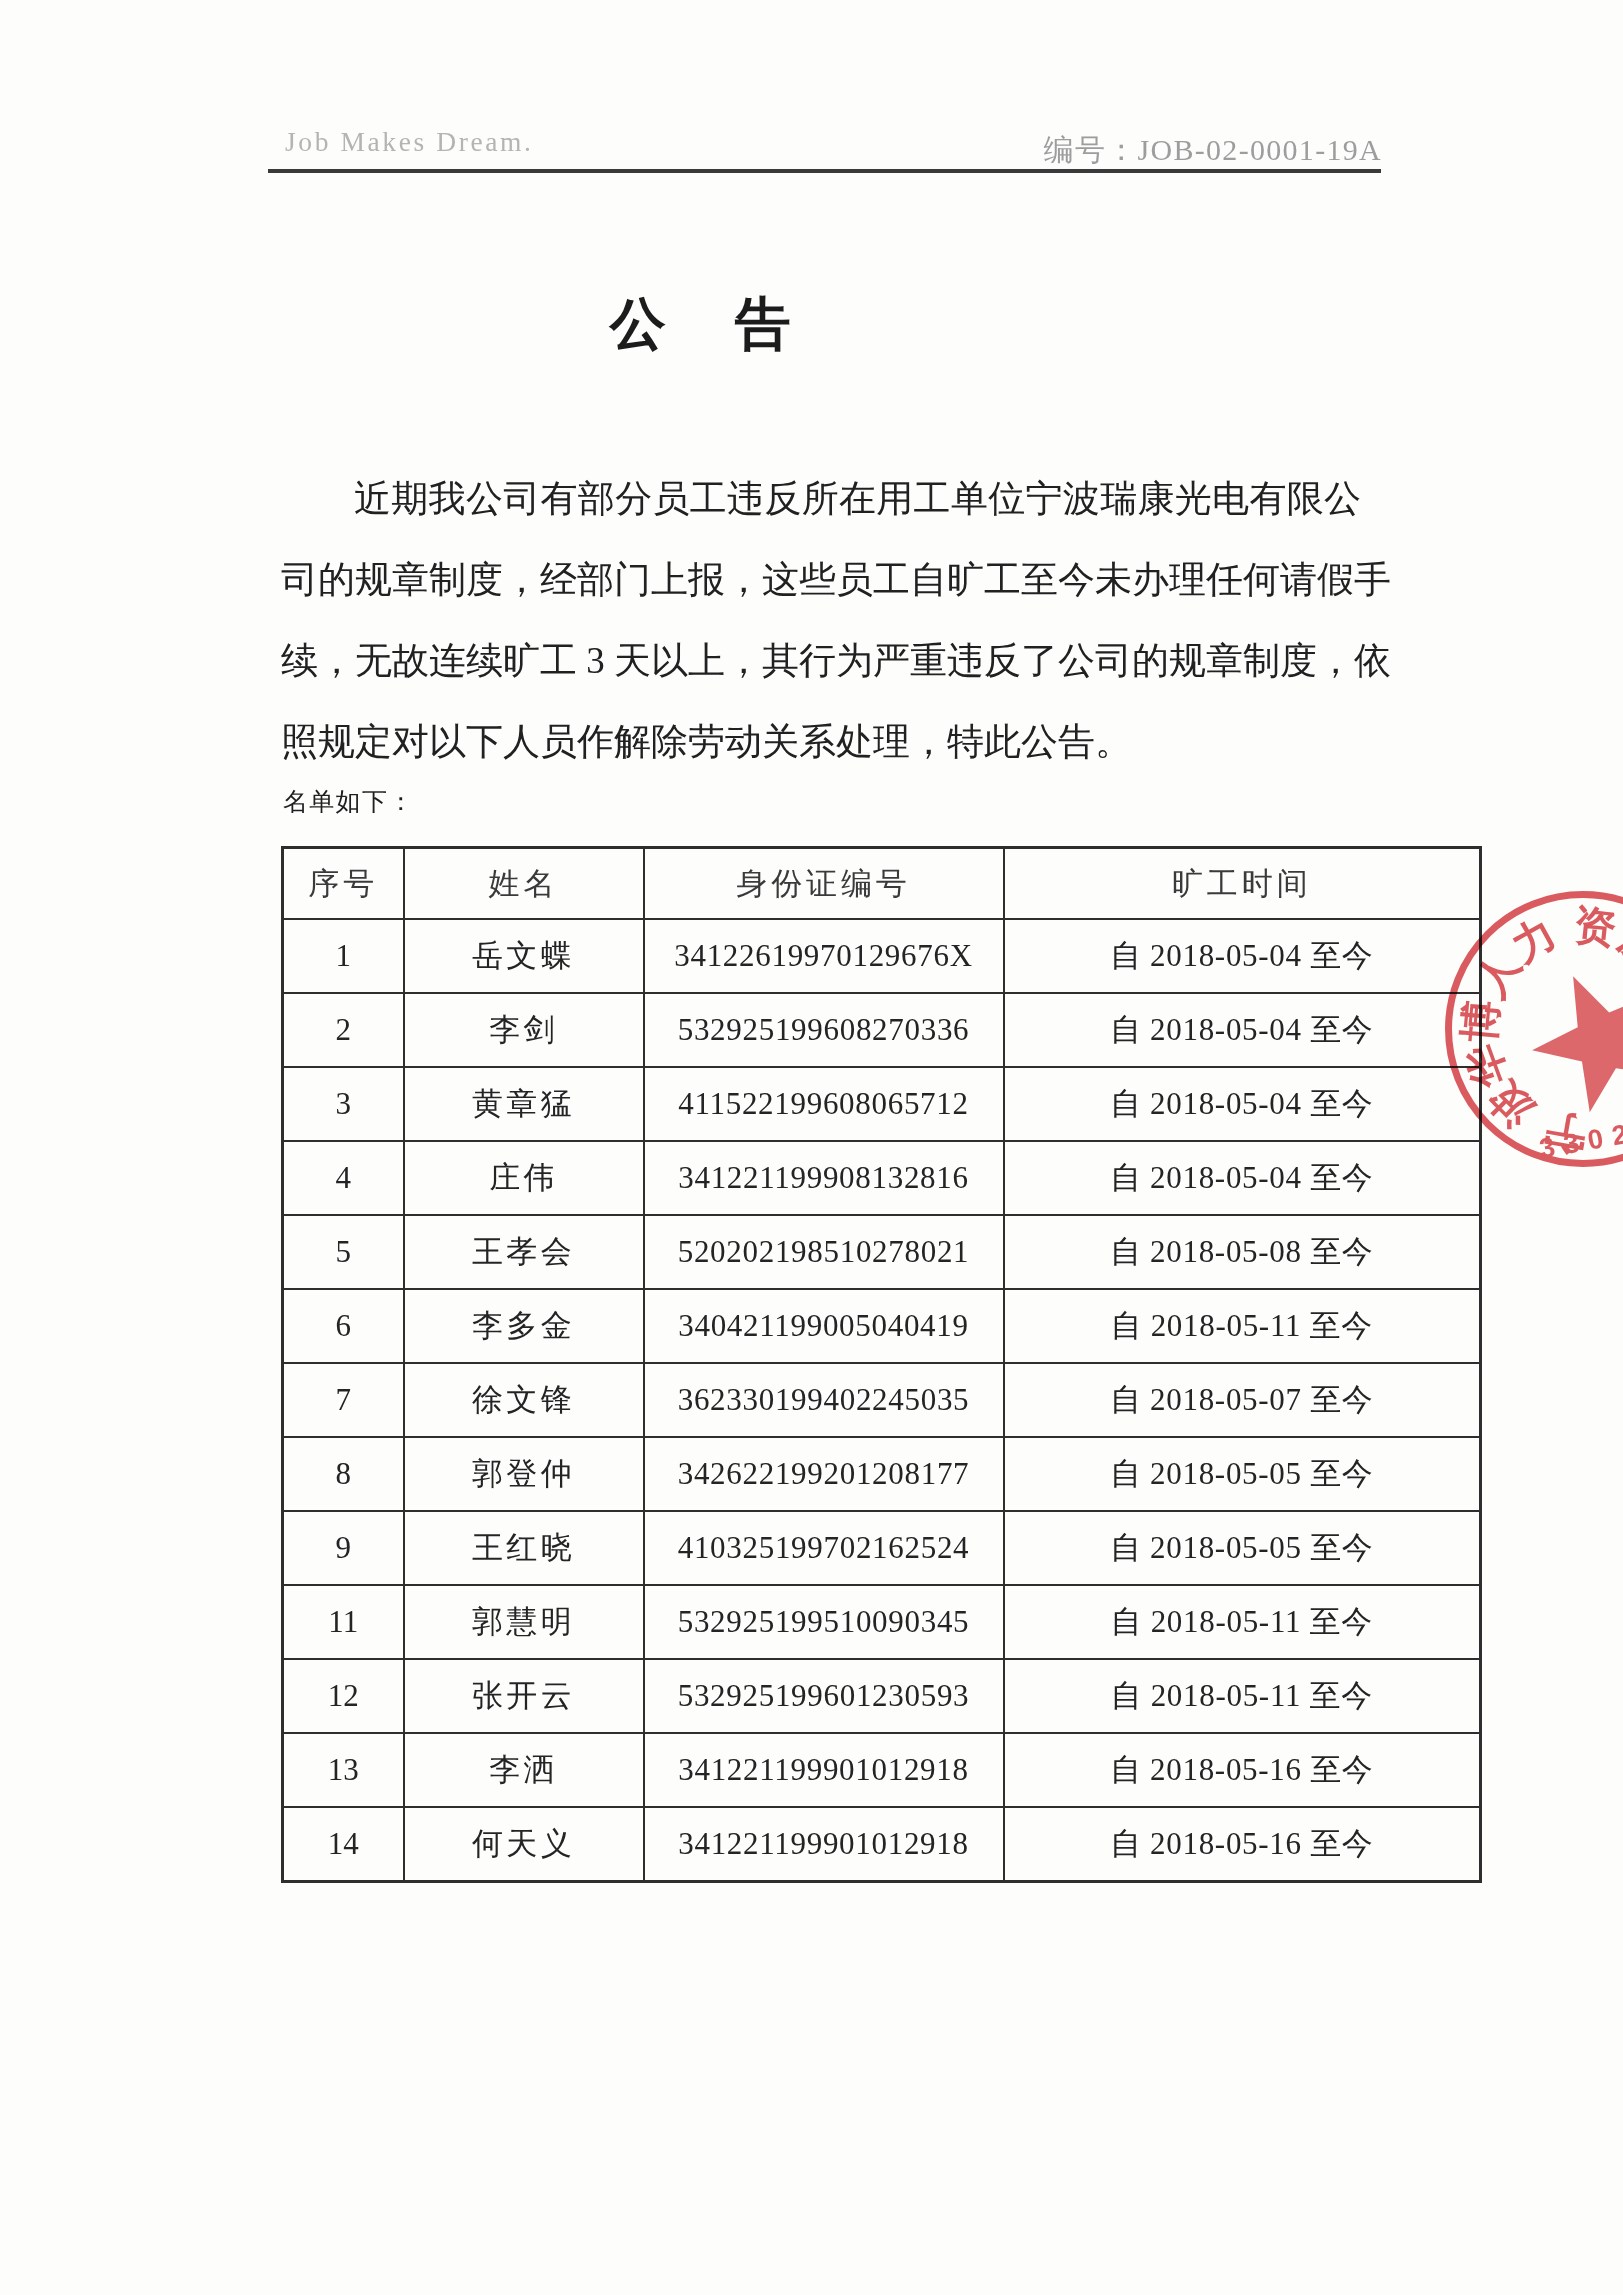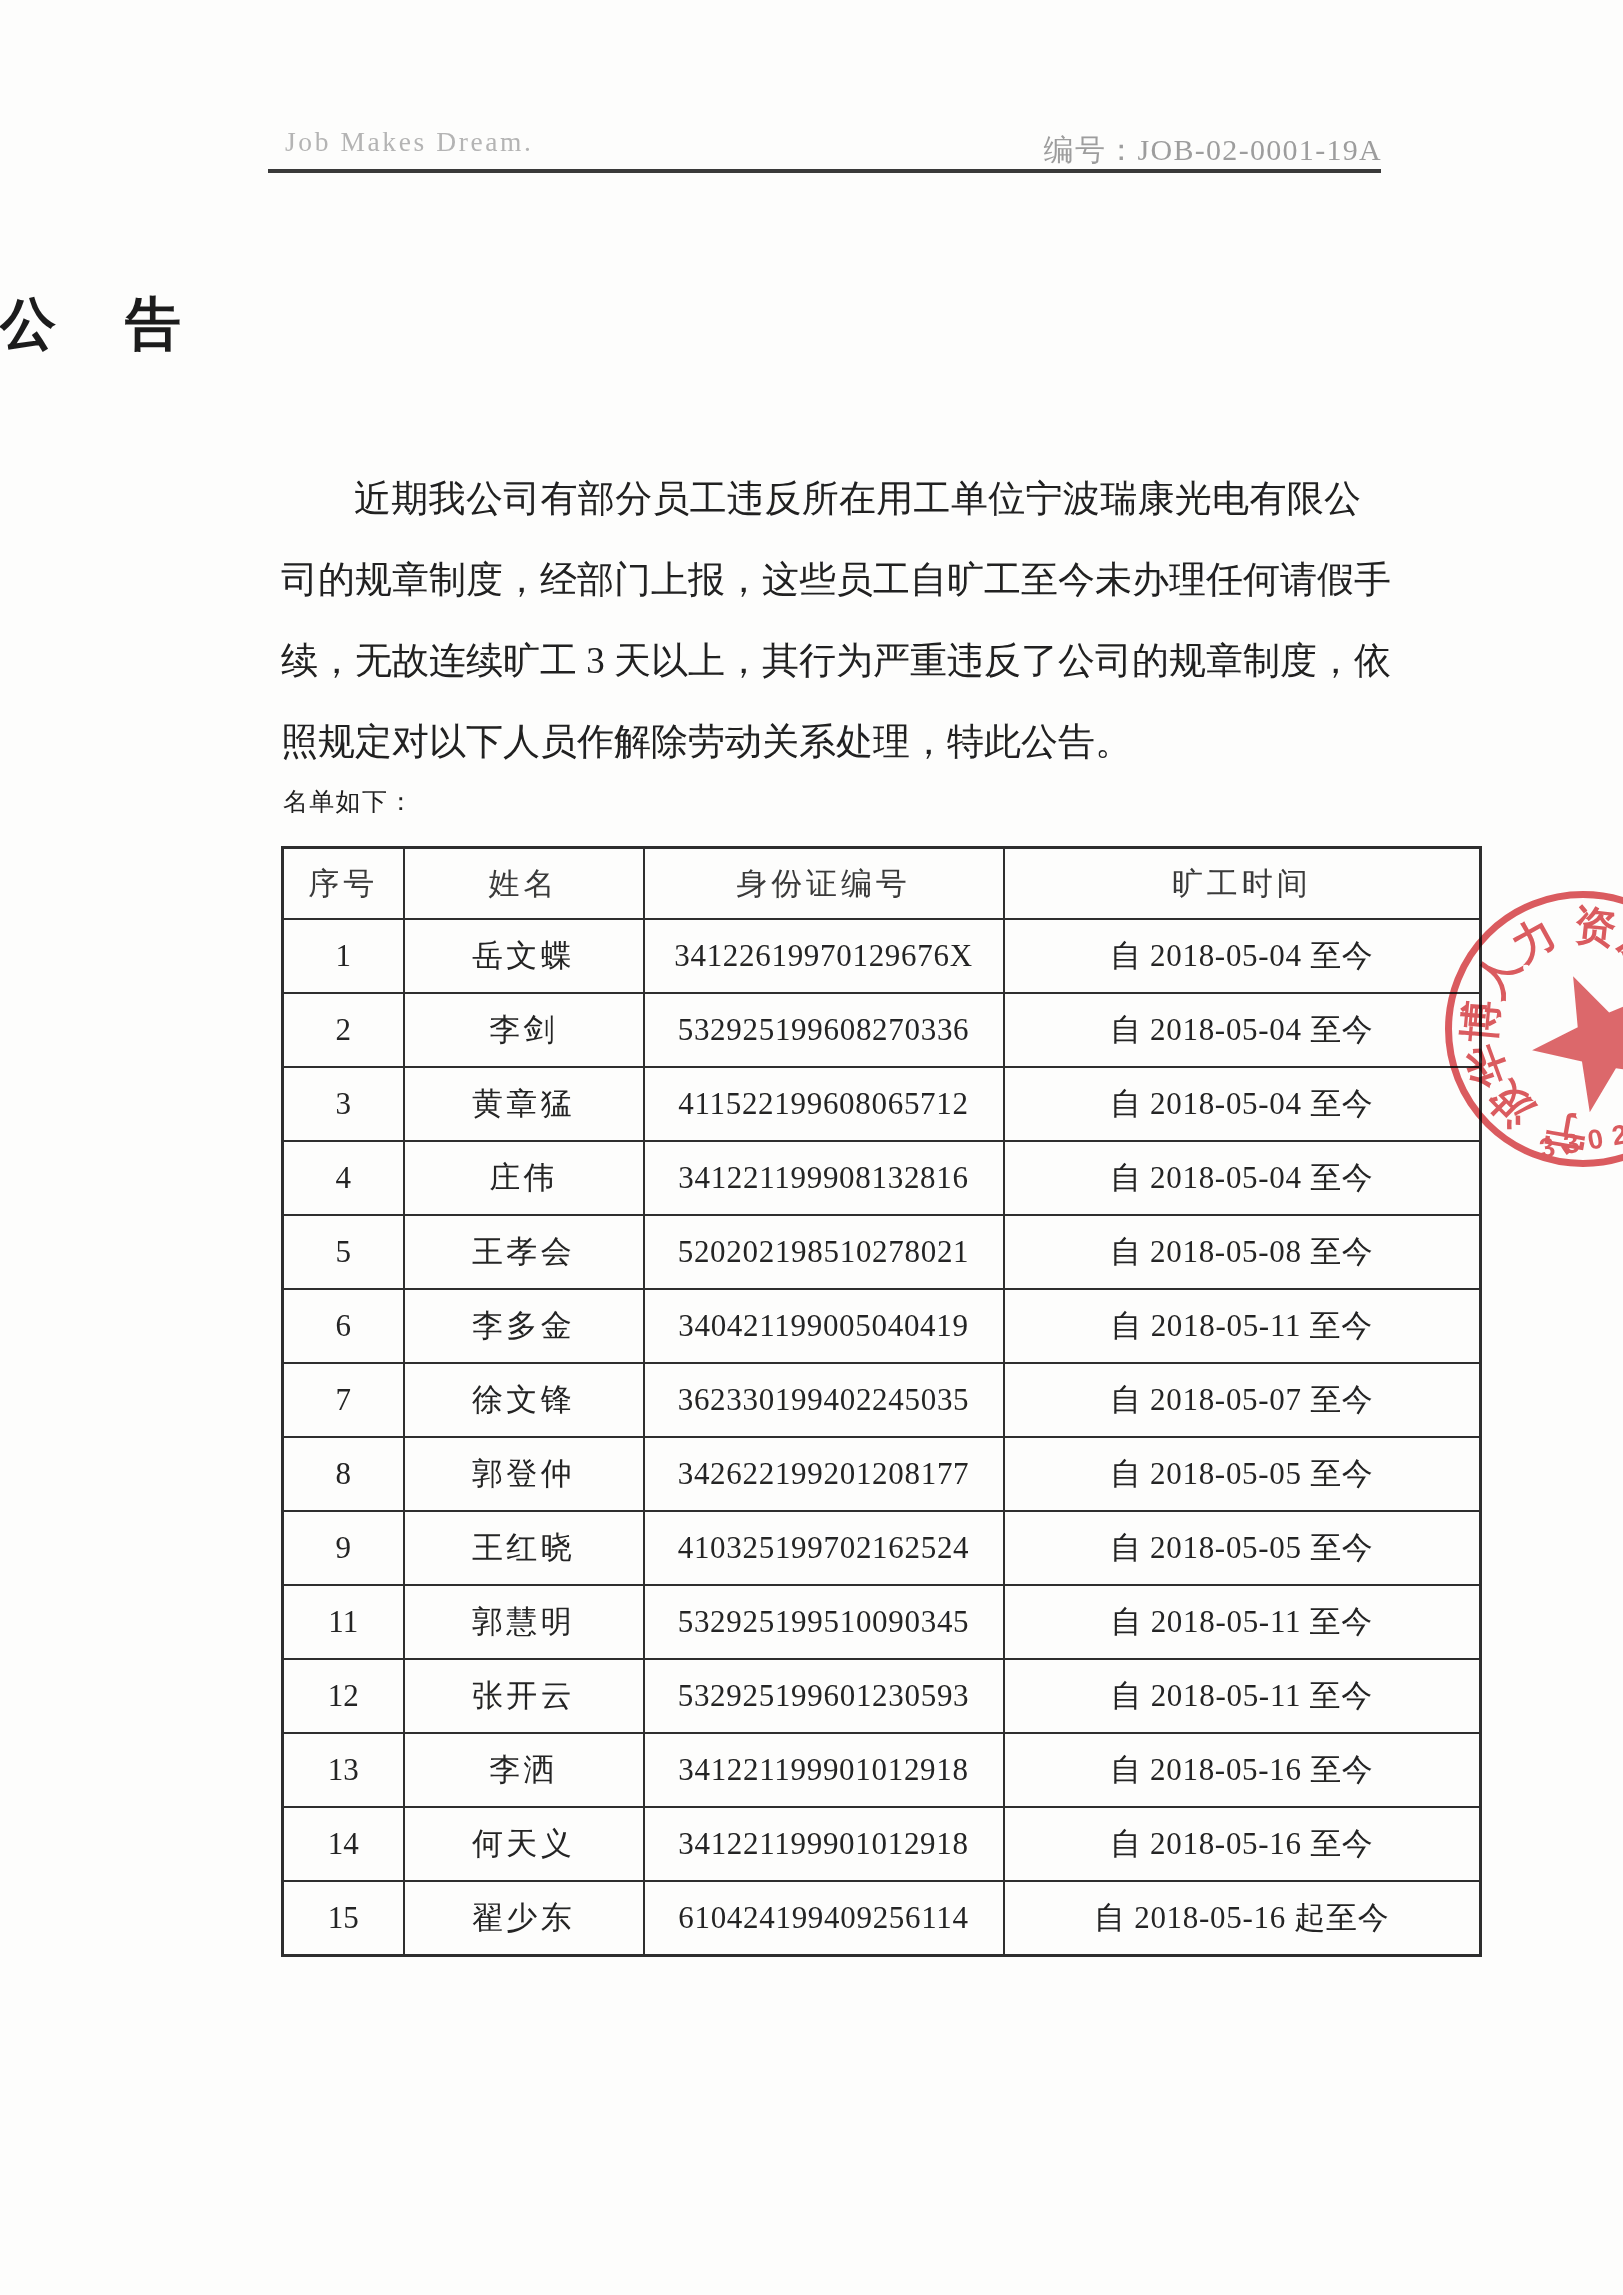--- a/index.html
+++ b/index.html
@@ -20,21 +20,21 @@
     position:absolute;right:241px;top:130px;
     font-size:30px;color:#9d9d9d;letter-spacing:1.3px;
   }
   .hdr-rule{
     position:absolute;left:268px;top:169px;width:1113px;height:3.9px;
     background:#3a3a3a;
   }
   
   .doc-title{
     position:absolute;left:0;top:287px;width:1407px;
-    font-size:56px;font-weight:bold;color:#1c1c1c;
+    text-align:center;font-size:56px;font-weight:bold;color:#1c1c1c;
     letter-spacing:6.5px;
   }
   
   .para{
     position:absolute;left:281px;top:458px;width:1080px;
     font-size:37px;line-height:81px;color:#212121;
   }
   .para .pline{
     text-align:justify;text-align-last:justify;
     white-space:nowrap;
@@ -216,26 +216,20 @@
           <td class="date-cell">自 2018-05-16 至今</td>
         </tr>
 
         <tr>
           <td class="idx-cell">14</td>
           <td class="name-cell">何天义</td>
           <td class="id-cell">341221199901012918</td>
           <td class="date-cell">自 2018-05-16 至今</td>
         </tr>
 
-        <tr>
-          <td class="idx-cell">15</td>
-          <td class="name-cell">翟少东</td>
-          <td class="id-cell">610424199409256114</td>
-          <td class="date-cell">自 2018-05-16 起至今</td>
-        </tr>
       </tbody>
   </table>
 
   <div class="stamp-layer">
     <div class="stamp-ring"></div>
     <svg class="stamp-star" width="157" height="157" viewBox="-120 -120 240 240">
       <path d="M0,-110 L26.5,-36.4 L104.6,-34 L42.8,13.9 L64.7,89 L0,45 L-64.7,89 L-42.8,13.9 L-104.6,-34 L-26.5,-36.4 Z" fill="#d84a4e" opacity="0.92"></path>
     </svg>
     <span class="stamp-char sc0">宁</span>
     <span class="stamp-char sc1">波</span>

